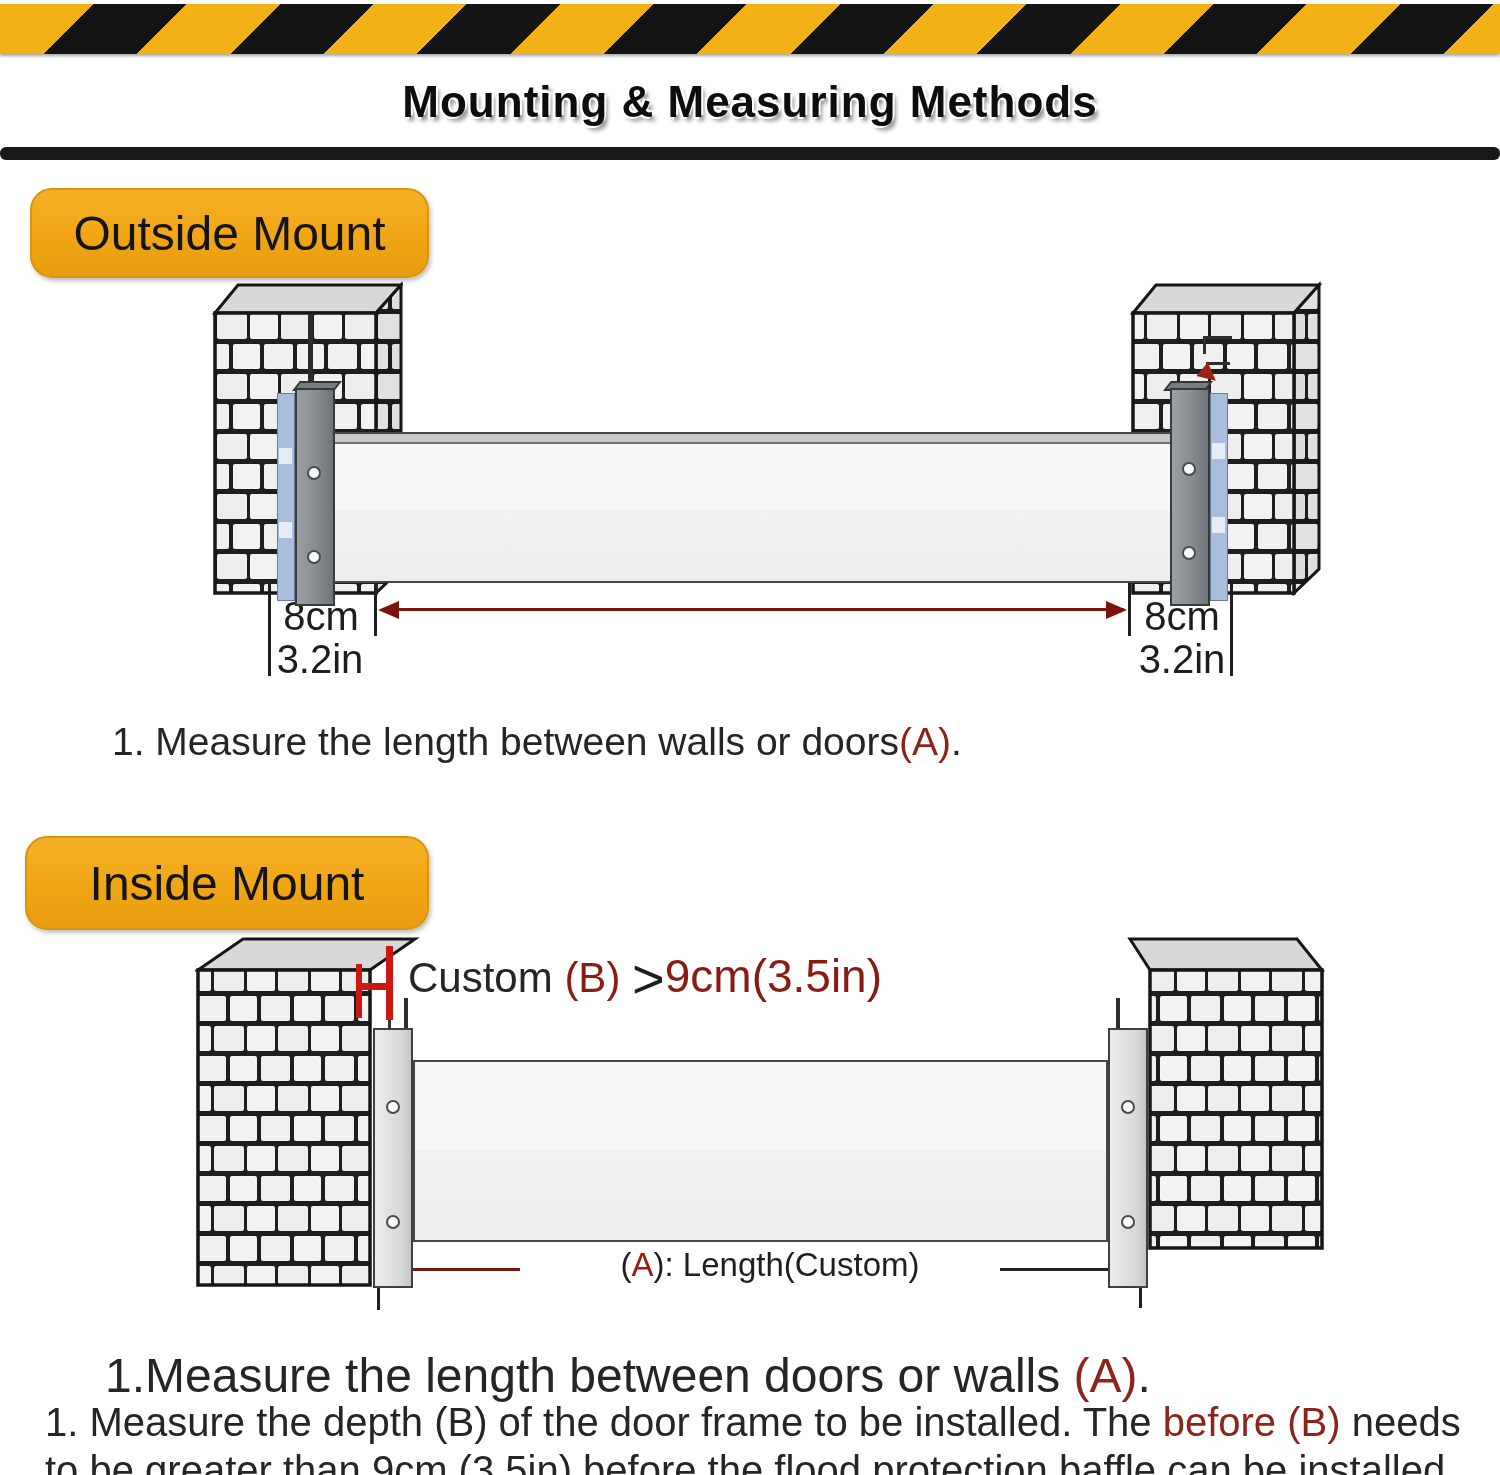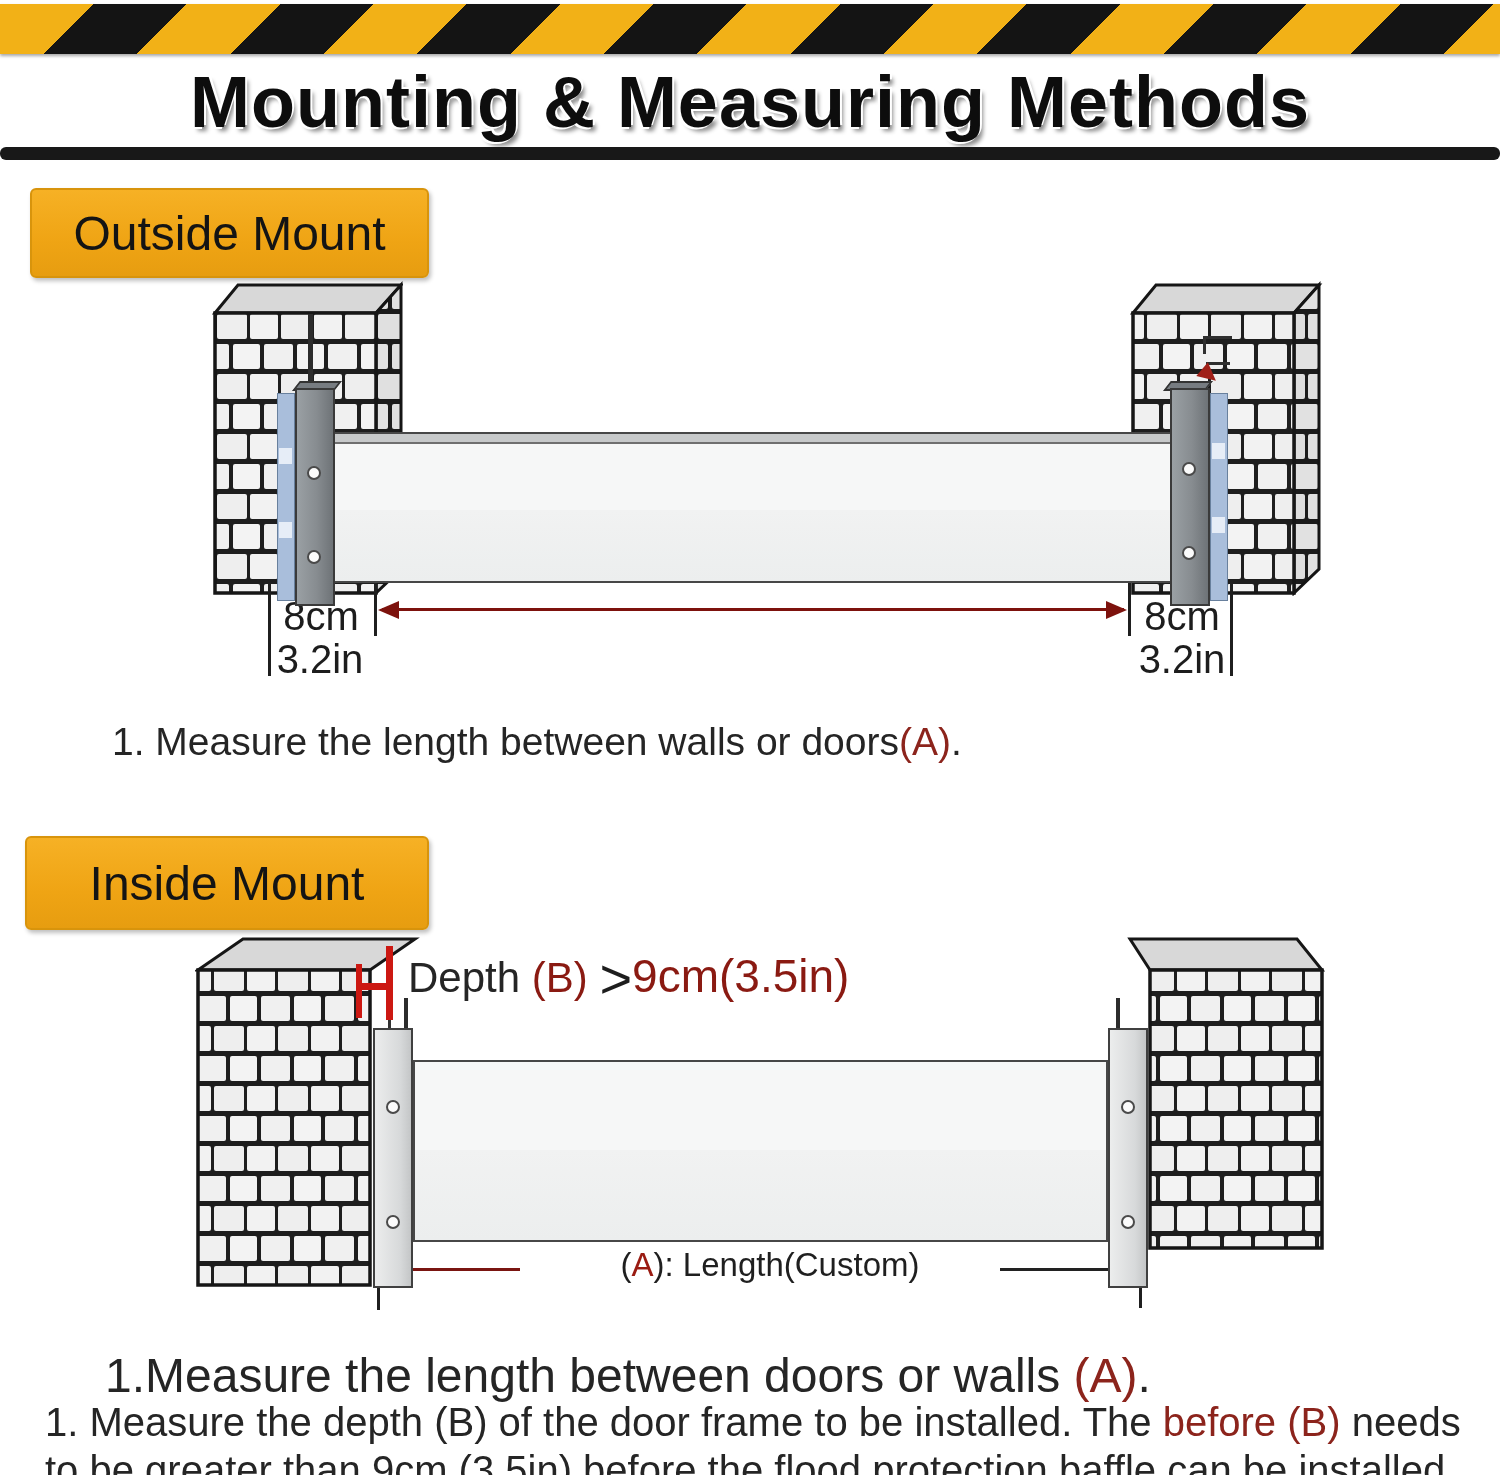--- a/index.html
+++ b/index.html
@@ -6,27 +6,27 @@
   .canvas{position:relative;width:1500px;height:1475px;background:#ffffff;overflow:hidden;
           font-family:"Liberation Sans",sans-serif;}
   .abs{position:absolute;}
   .txt{font-family:"Liberation Sans",sans-serif;color:#252525;white-space:nowrap;}
 
   
   .hazard{left:0;top:4px;width:1500px;height:50px;
     background:repeating-linear-gradient(135deg,#f2b117 0 66px,#141414 66px 132px);
     box-shadow:0 2px 3px rgba(0,0,0,.35);}
   .title{left:0;top:58px;width:1500px;height:89px;text-align:center;
-    font-size:72px;font-weight:700;letter-spacing:1px;color:#0d0d0d;line-height:88px;
+    font-size:44px;font-weight:700;letter-spacing:1px;color:#0d0d0d;line-height:88px;
     text-shadow:-2px -2px 0 #ffffff,2px -2px 0 #ffffff,-2px 2px 0 #ffffff,3px 4px 4px rgba(0,0,0,.45);}
   .blackbar{left:0;top:147px;width:1500px;height:13px;background:#181818;border-radius:6px;}
 
   
   .badge{background:linear-gradient(180deg,#f6b125 0%,#efa414 60%,#e79d10 100%);
-    border:2px solid #d8940c;border-radius:6px;color:#141414;
+    border:2px solid #d8940c;border-radius:22px;color:#141414;
     display:flex;align-items:center;justify-content:center;
     font-size:48px;box-shadow:2px 3px 4px rgba(0,0,0,.25);}
 
   
   .tick{background:#1f1f1f;width:3px;}
   .dimline{background:#7d120d;height:3px;}
   .arrhead{width:0;height:0;border-top:9px solid transparent;border-bottom:9px solid transparent;}
   .arr-l{border-right:21px solid #7d120d;}
   .arr-r{border-left:21px solid #7d120d;}
   .dimtext{font-size:40px;color:#1d1d1d;text-align:center;}
@@ -149,21 +149,21 @@
     <polygon points="25,37 5,6 172,6 197,37" fill="#d8d8d8" stroke="#161616" stroke-width="3"></polygon>
     <rect x="25" y="37" width="172" height="278" fill="url(#brickP)" stroke="#161616" stroke-width="3.5"></rect>
   </svg>
 
   <div class="abs redbar" style="left:356px;top:964px;width:6px;height:54px;z-index:5;"></div>
   <div class="abs redbar" style="left:386px;top:946px;width:7px;height:74px;z-index:5;"></div>
   <div class="abs redbar" style="left:356px;top:983px;width:37px;height:7px;z-index:5;"></div>
   <div class="abs" style="left:388px;top:1020px;width:3px;height:38px;background:#333;z-index:4;"></div>
 
   <div class="abs txt" style="left:408px;top:946px;font-size:42px;">
-    <span>Depth </span><span class="maroon">(B) </span><span style="font-size:56px;font-weight:400;color:#1d1d1d;vertical-align:-6px;">&gt;</span><span class="maroon" style="font-size:46px;">9cm(3.5in)</span>
+    <span>Custom </span><span class="maroon">(B) </span><span style="font-size:56px;font-weight:400;color:#1d1d1d;vertical-align:-6px;">&gt;</span><span class="maroon" style="font-size:46px;">9cm(3.5in)</span>
   </div>
 
   <div class="abs rod" style="left:404px;top:998px;width:4px;height:32px;z-index:2;"></div>
   <div class="abs channel-in" style="left:373px;top:1028px;width:40px;height:260px;z-index:4;"></div>
   <div class="abs hole" style="left:386px;top:1100px;z-index:5;"></div>
   <div class="abs hole" style="left:386px;top:1215px;z-index:5;"></div>
 
   <div class="abs rod" style="left:1116px;top:998px;width:4px;height:32px;z-index:2;"></div>
   <div class="abs channel-in" style="left:1108px;top:1028px;width:40px;height:260px;z-index:4;"></div>
   <div class="abs hole" style="left:1121px;top:1100px;z-index:5;"></div>

